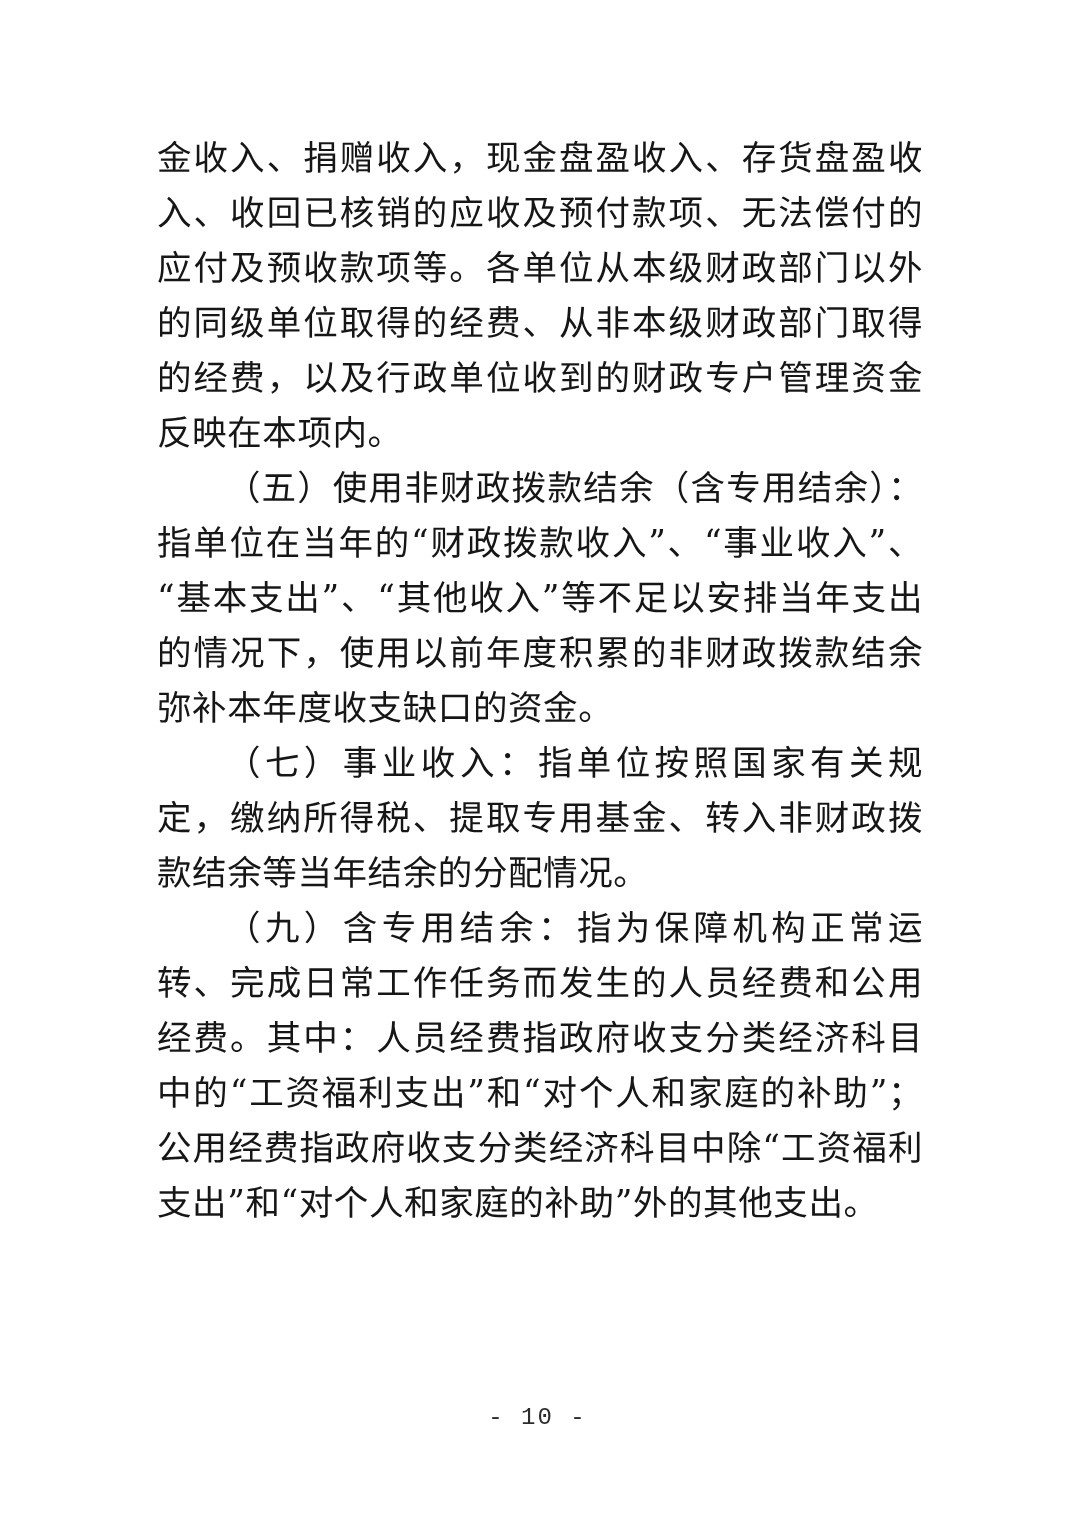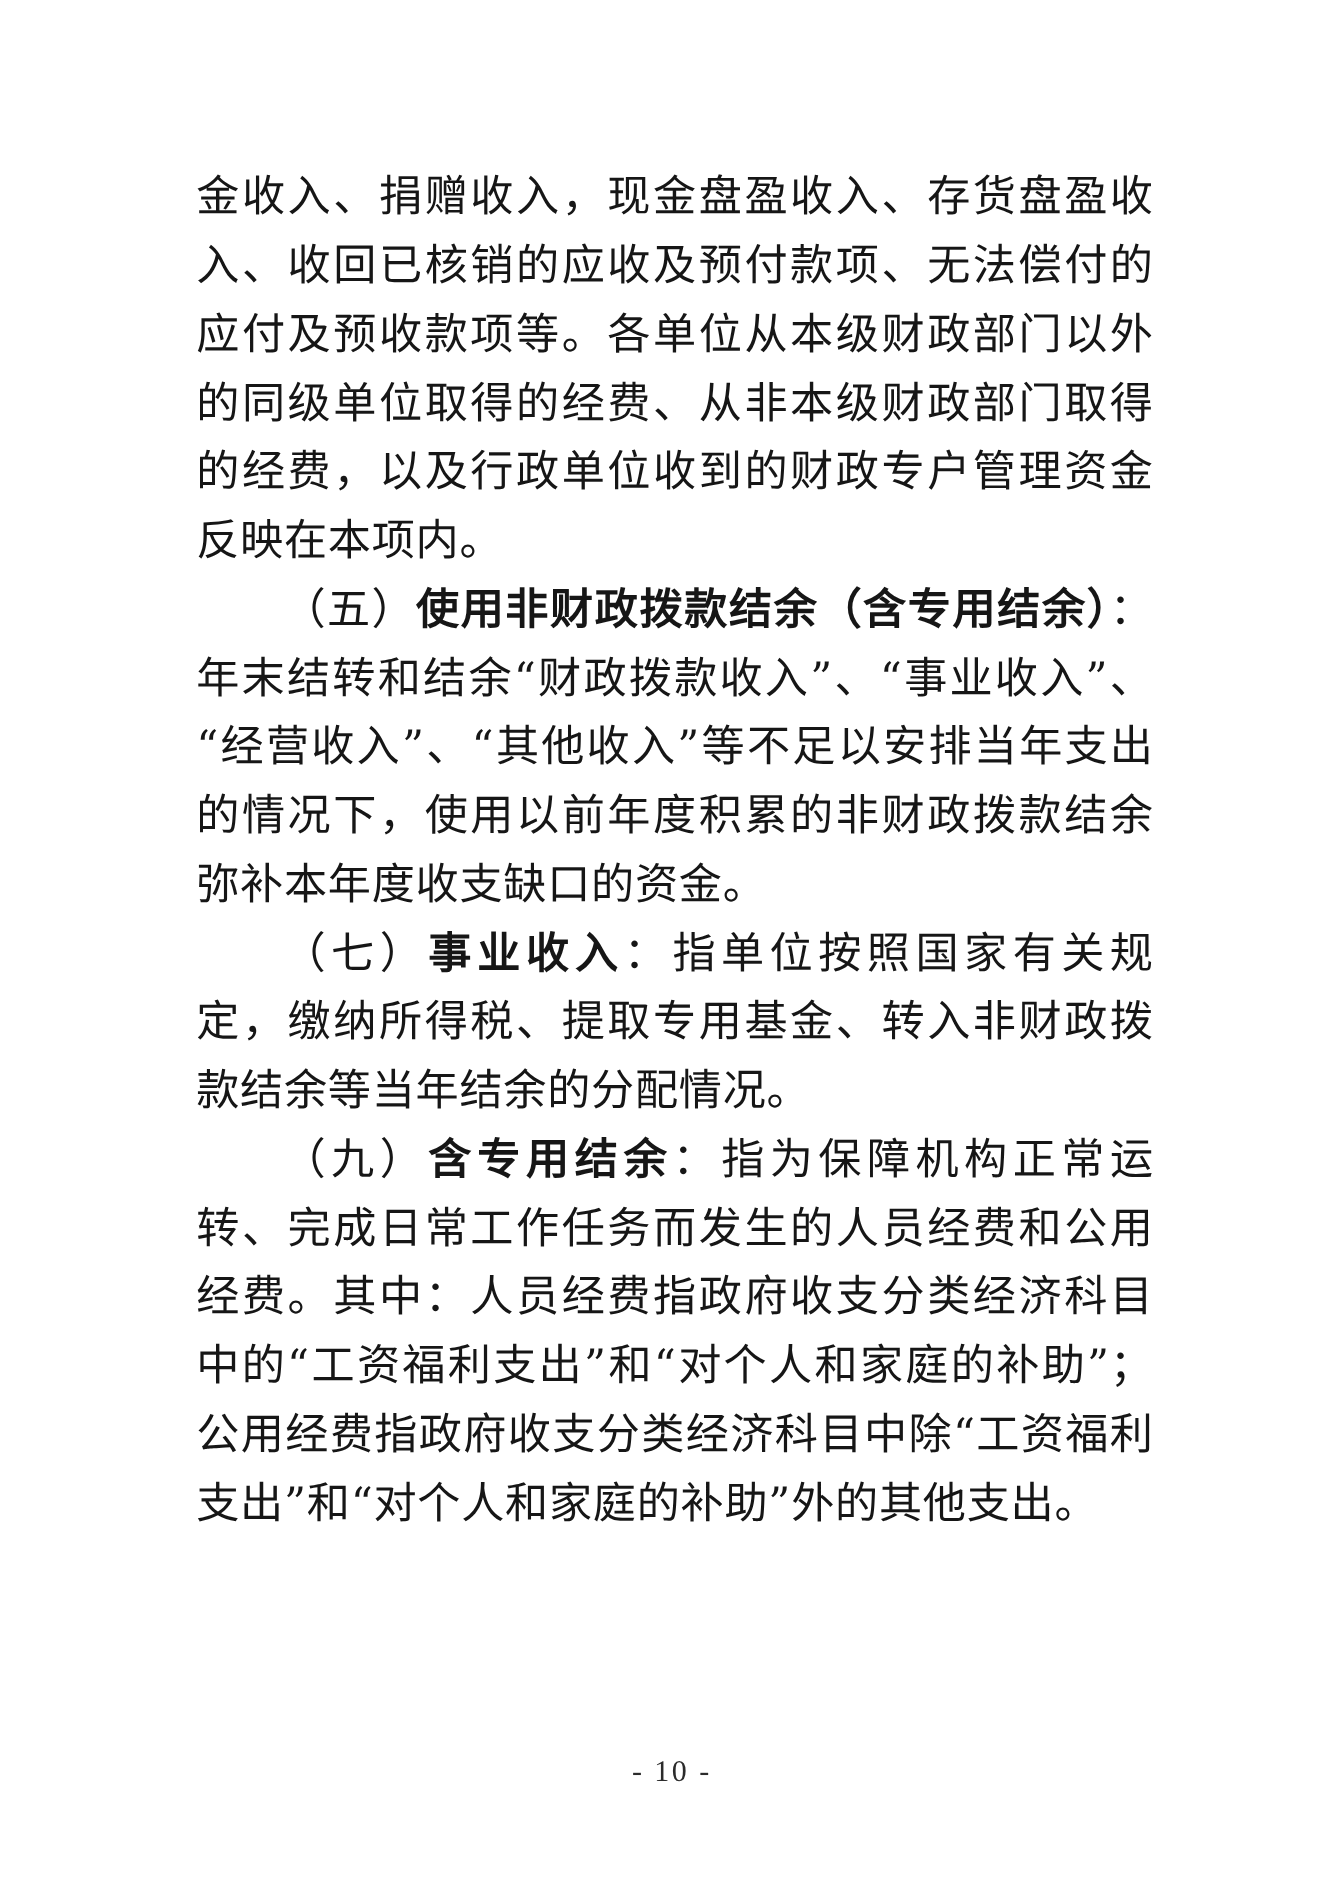--- a/index.html
+++ b/index.html
@@ -50,54 +50,54 @@
   .para.indent {
     text-indent: 2em;
   }
 
   .para + .para {
     margin-top: 0;
   }
 
   
   .label {
-    font-weight: 700;
+    font-weight: 400;
     letter-spacing: 0.8px;
   }
 
   .enum {
     font-weight: 400;
   }
 
   .footer {
     position: absolute;
     left: 0;
     top: 1403px;
     width: 1075px;
     text-align: center;
     font-size: 24px;
     line-height: 30px;
     color: #2b2b2b;
     letter-spacing: 2px;
-    font-family: Liberation Serif, serif;
+    font-family: Liberation Mono, monospace;
   }
 </style>
 </head>
 <body>
 
 <div class="page">
 
   <div class="text-column">
 
     <p class="para">
       <span>金收入、捐赠收入，现金盘盈收入、存货盘盈收入、收回已核销的应收及预付款项、无法偿付的应付及预收款项等。各单位从本级财政部门以外的同级单位取得的经费、从非本级财政部门取得的经费，以及行政单位收到的财政专户管理资金反映在本项内。</span>
     </p>
 
     <p class="para indent">
-      <span class="enum">（五）</span><span class="label">使用非财政拨款结余（含专用结余）</span><span>：年末结转和结余“财政拨款收入”、“事业收入”、“经营收入”、“其他收入”等不足以安排当年支出的情况下，使用以前年度积累的非财政拨款结余弥补本年度收支缺口的资金。</span>
+      <span class="enum">（五）</span><span class="label">使用非财政拨款结余（含专用结余）</span><span>：指单位在当年的“财政拨款收入”、“事业收入”、“基本支出”、“其他收入”等不足以安排当年支出的情况下，使用以前年度积累的非财政拨款结余弥补本年度收支缺口的资金。</span>
     </p>
 
 
     <p class="para indent">
       <span class="enum">（七）</span><span class="label">事业收入</span><span>：指单位按照国家有关规定，缴纳所得税、提取专用基金、转入非财政拨款结余等当年结余的分配情况。</span>
     </p>
 
 
     <p class="para indent">
       <span class="enum">（九）</span><span class="label">含专用结余</span><span>：指为保障机构正常运转、完成日常工作任务而发生的人员经费和公用经费。其中：人员经费指政府收支分类经济科目中的“工资福利支出”和“对个人和家庭的补助”；公用经费指政府收支分类经济科目中除“工资福利支出”和“对个人和家庭的补助”外的其他支出。</span>

